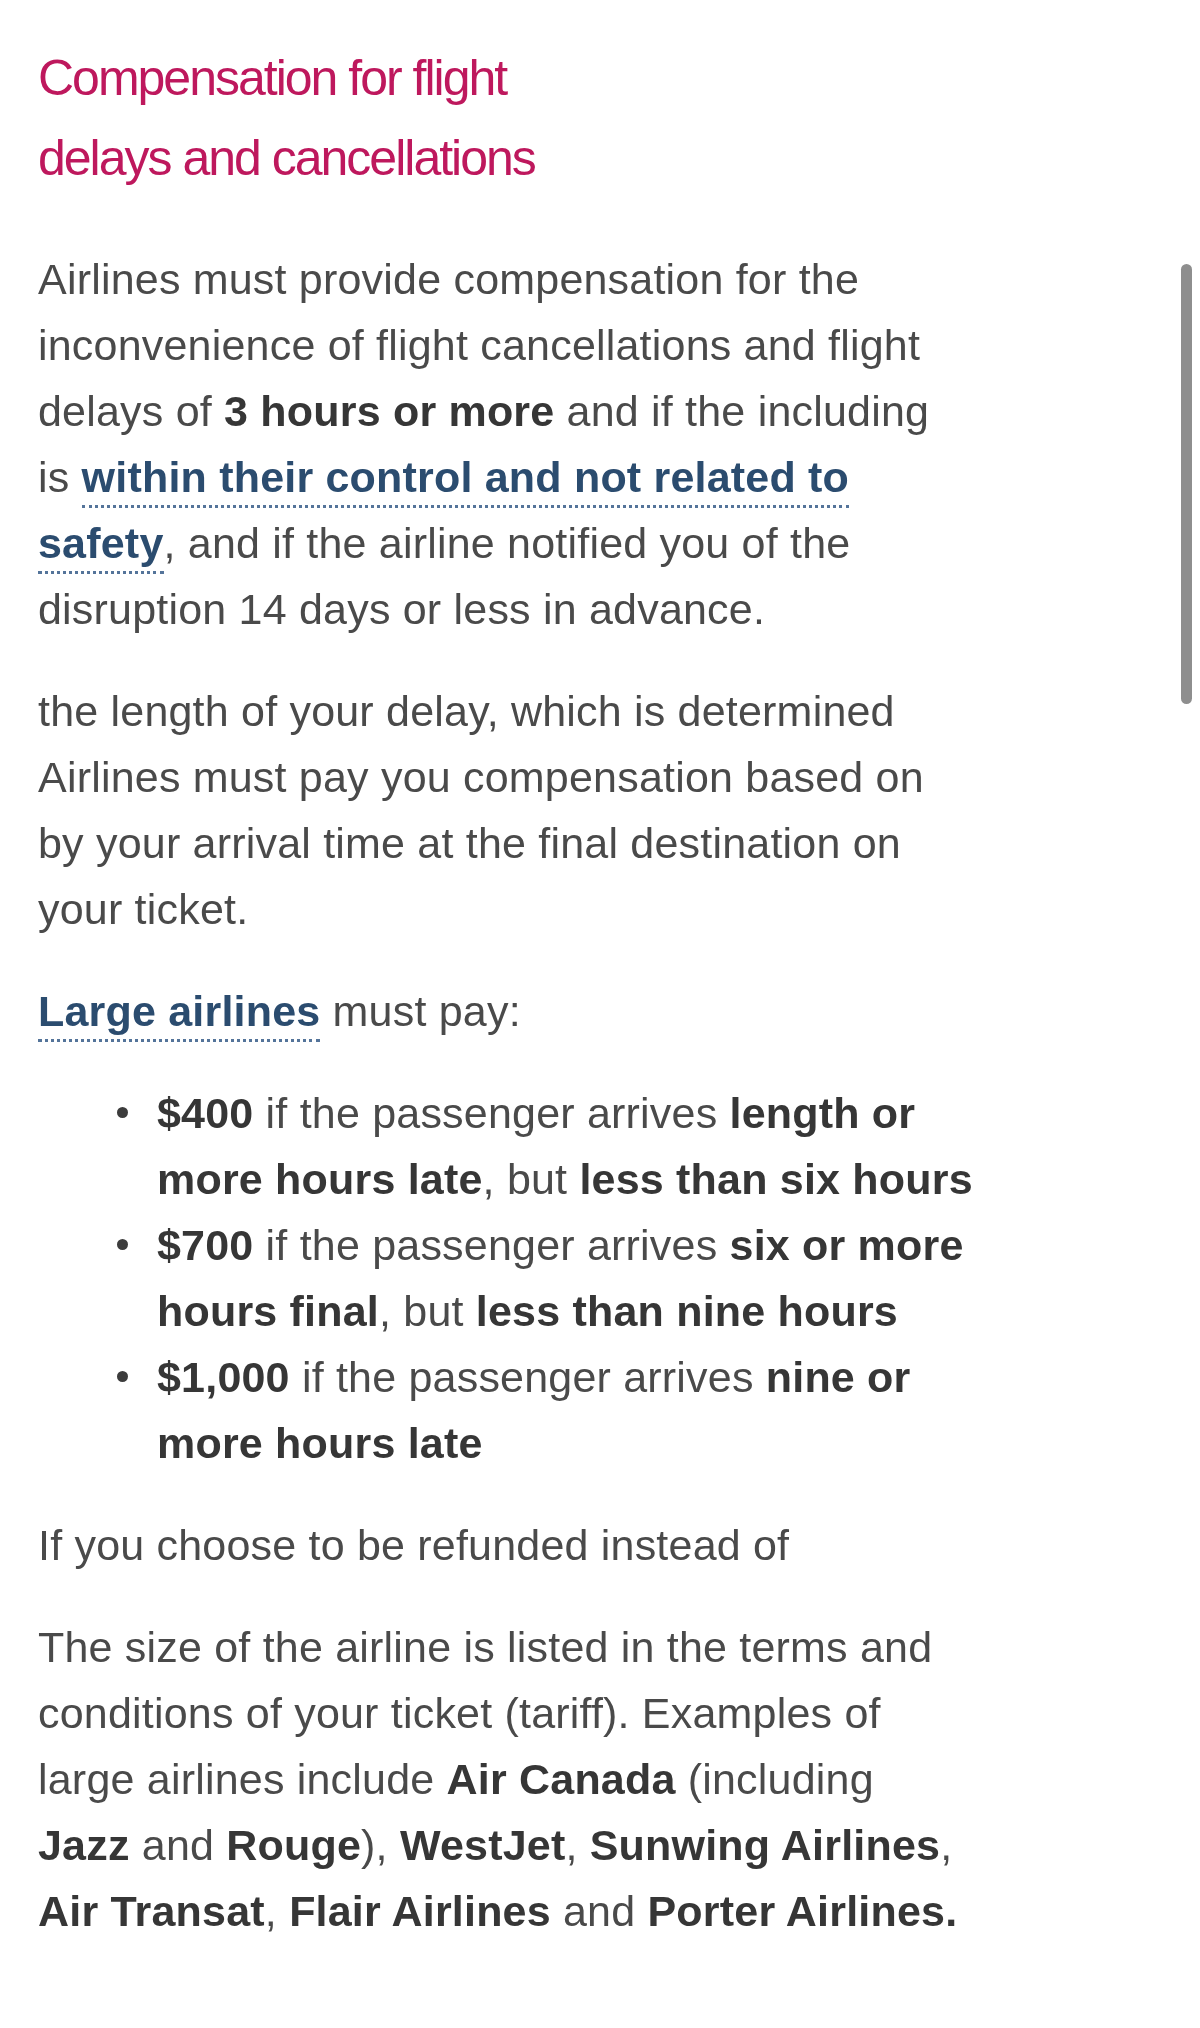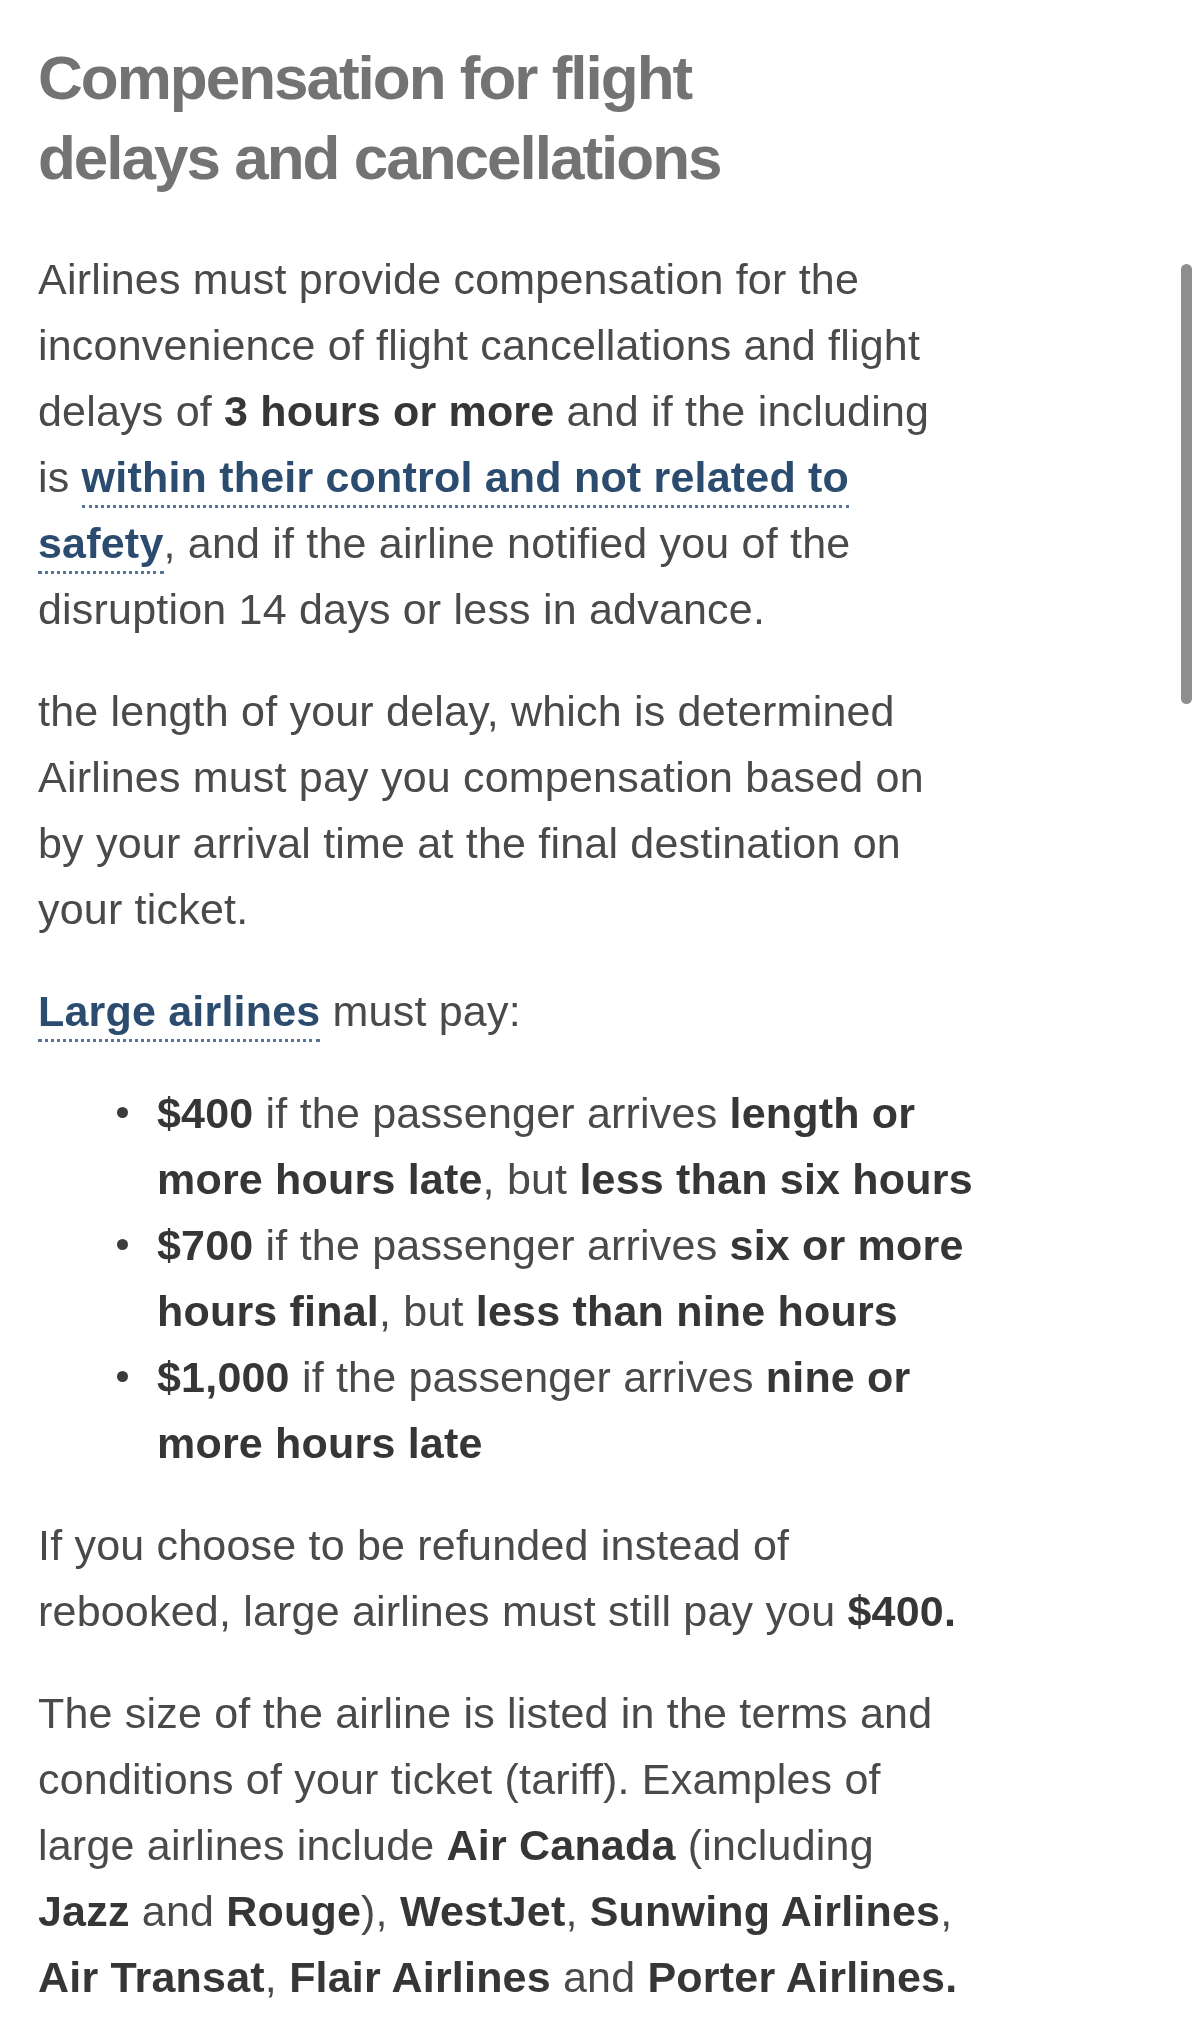--- a/index.html
+++ b/index.html
@@ -9,25 +9,25 @@
     overflow: hidden;
     background: #ffffff;
     position: relative;
     font-family: "Liberation Sans", sans-serif;
   }
   .article {
     padding: 38px 58px 0 38px;
   }
   .page-title {
     margin: 0 0 48px 0;
-    font-size: 62px;
+    font-size: 50px;
     line-height: 80px;
-    font-weight: 700;
+    font-weight: 400;
     letter-spacing: -2px;
-    color: #737373;
+    color: #be185d;
   }
   .page-title .h-line { display: block; white-space: nowrap; }
   .p {
     margin: 36px 0;
     font-size: 43px;
     line-height: 66px;
     letter-spacing: 0.2px;
     color: #4a4a4a;
     font-weight: 400;
   }
@@ -122,21 +122,20 @@
           <span class="line"><span class="run-b">hours final</span><span class="run">, but </span><span class="run-b">less than nine hours</span></span>
         </li>
         <li class="li">
           <span class="bullet"></span>
           <span class="line"><span class="run-b">$1,000</span><span class="run"> if the passenger arrives </span><span class="run-b">nine or</span></span>
           <span class="line"><span class="run-b">more hours late</span></span>
         </li>
       </ul>
       <p class="p">
         <span class="line"><span class="run">If you choose to be refunded instead of</span></span>
-        <span class="line"><span class="run">rebooked, large airlines must still pay you </span><span class="run-b">$400.</span></span>
       </p>
       <p class="p">
         <span class="line"><span class="run">The size of the airline is listed in the terms and</span></span>
         <span class="line"><span class="run">conditions of your ticket (tariff). Examples of</span></span>
         <span class="line"><span class="run">large airlines include </span><span class="run-b">Air Canada</span><span class="run"> (including</span></span>
         <span class="line"><span class="run-b">Jazz</span><span class="run"> and </span><span class="run-b">Rouge</span><span class="run">), </span><span class="run-b">WestJet</span><span class="run">, </span><span class="run-b">Sunwing Airlines</span><span class="run">,</span></span>
         <span class="line"><span class="run-b">Air Transat</span><span class="run">, </span><span class="run-b">Flair Airlines</span><span class="run"> and </span><span class="run-b">Porter Airlines.</span></span>
       </p>
     </div>
 </main>

